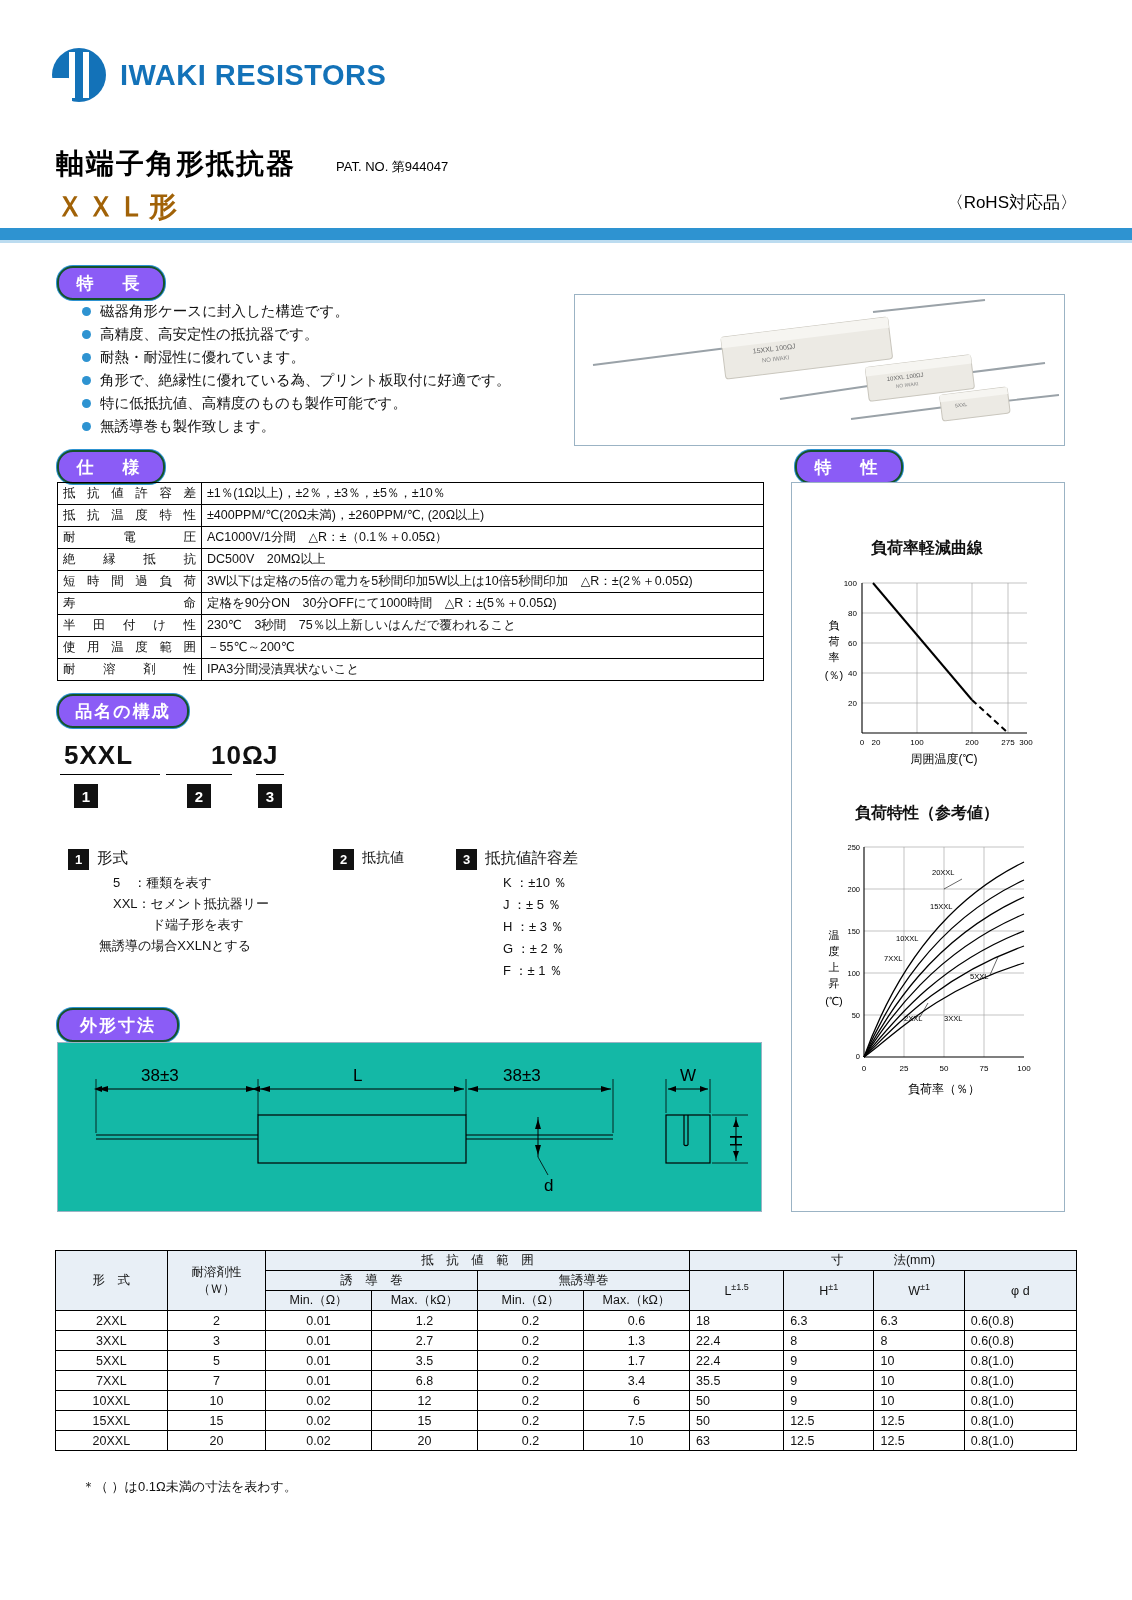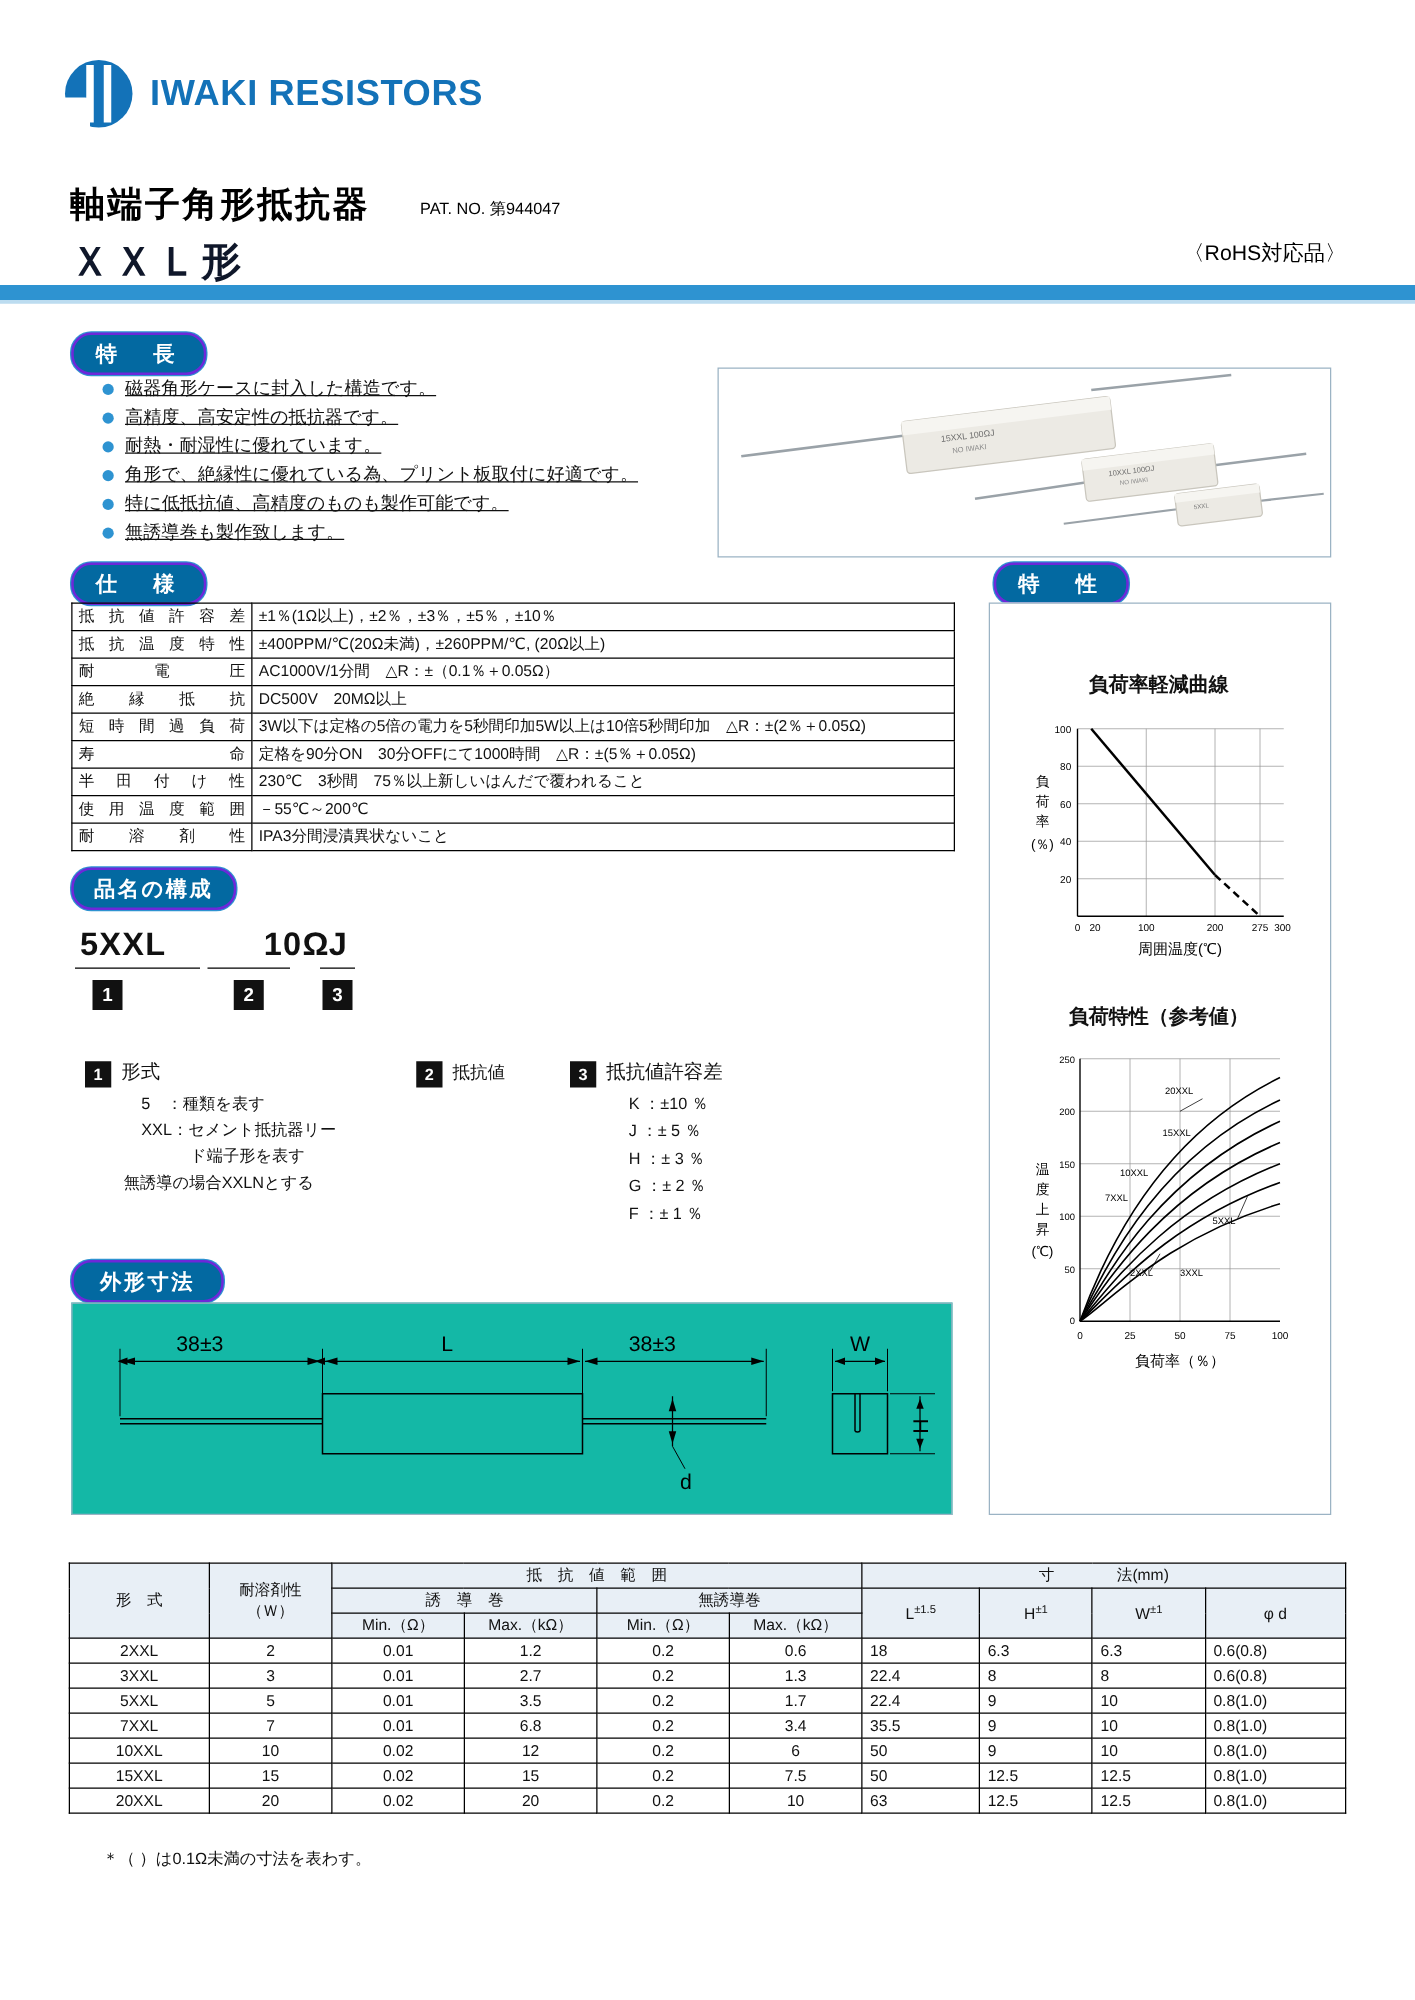--- a/index.html
+++ b/index.html
@@ -15,37 +15,37 @@
   .logo-row{position:absolute;left:52px;top:48px;display:flex;align-items:center;gap:14px;}
   .logo-mark{width:54px;height:54px;position:relative;}
   .logo-mark .circ{position:absolute;left:0;top:0;width:54px;height:54px;border-radius:50%;background:#1372b8;}
   .logo-mark .barw{position:absolute;left:17px;top:4px;width:6px;height:46px;background:#fff;}
   .logo-mark .barw2{position:absolute;left:31px;top:4px;width:6px;height:46px;background:#fff;}
   .logo-mark .notch{position:absolute;left:0px;top:30px;width:20px;height:24px;background:#fff;border-top-right-radius:4px;}
   .logo-text{font-size:29px;font-weight:bold;color:#1372b8;letter-spacing:.5px;}
 
   .title-jp{position:absolute;left:56px;top:145px;font-size:28px;font-weight:bold;letter-spacing:2px;color:#000;}
   .title-pat{position:absolute;left:336px;top:158px;font-size:13px;color:#000;}
-  .title-jp2{position:absolute;left:56px;top:188px;font-size:32px;font-weight:bold;letter-spacing:3px;color:#0f172a;}
+  .title-jp2{position:absolute;left:56px;top:188px;font-size:28px;font-weight:bold;letter-spacing:3px;color:#a16207;}
   .rohs{position:absolute;right:55px;top:191px;font-size:17px;color:#000;}
 
   .blue-rule{position:absolute;left:0;top:228px;width:1132px;height:12px;background:#2e93d1;}
   .blue-rule2{position:absolute;left:0;top:240px;width:1132px;height:3px;background:#bcdcf0;}
 
   
   .pill{
     position:absolute;display:flex;align-items:center;justify-content:center;
-    background:#0369a1;color:#fff;border-radius:16px;
+    background:#8b5cf6;color:#fff;border-radius:16px;
     font-size:17px;font-weight:bold;letter-spacing:6px;
-    border:2px solid #6d28d9;box-shadow:0 0 0 1px #2e93d1;
+    border:2px solid #14532d;box-shadow:0 0 0 1px #2e93d1;
   }
 
   
   .feat-list{position:absolute;left:80px;top:300px;font-size:14.5px;line-height:23px;}
-  .feat-list li{list-style:none;position:relative;padding-left:20px;margin:0;text-decoration:underline;}
+  .feat-list li{list-style:none;position:relative;padding-left:20px;margin:0;}
   .feat-list li:before{content:"";position:absolute;left:2px;top:7px;width:9px;height:9px;border-radius:50%;background:#2e93d1;}
   .feat-list ul{margin:0;padding:0;}
 
   .photo-box{position:absolute;left:574px;top:294px;width:489px;height:150px;border:1px solid #9bb3c4;background:#fff;overflow:hidden;}
 
   
   .spec-tbl{position:absolute;left:57px;top:482px;width:707px;border-collapse:collapse;font-size:12.5px;}
   .spec-tbl td{border:1px solid #000;padding:2px 5px;height:17px;}
   .spec-tbl td.k{width:133px;text-align:justify;text-align-last:justify;white-space:nowrap;}
 

